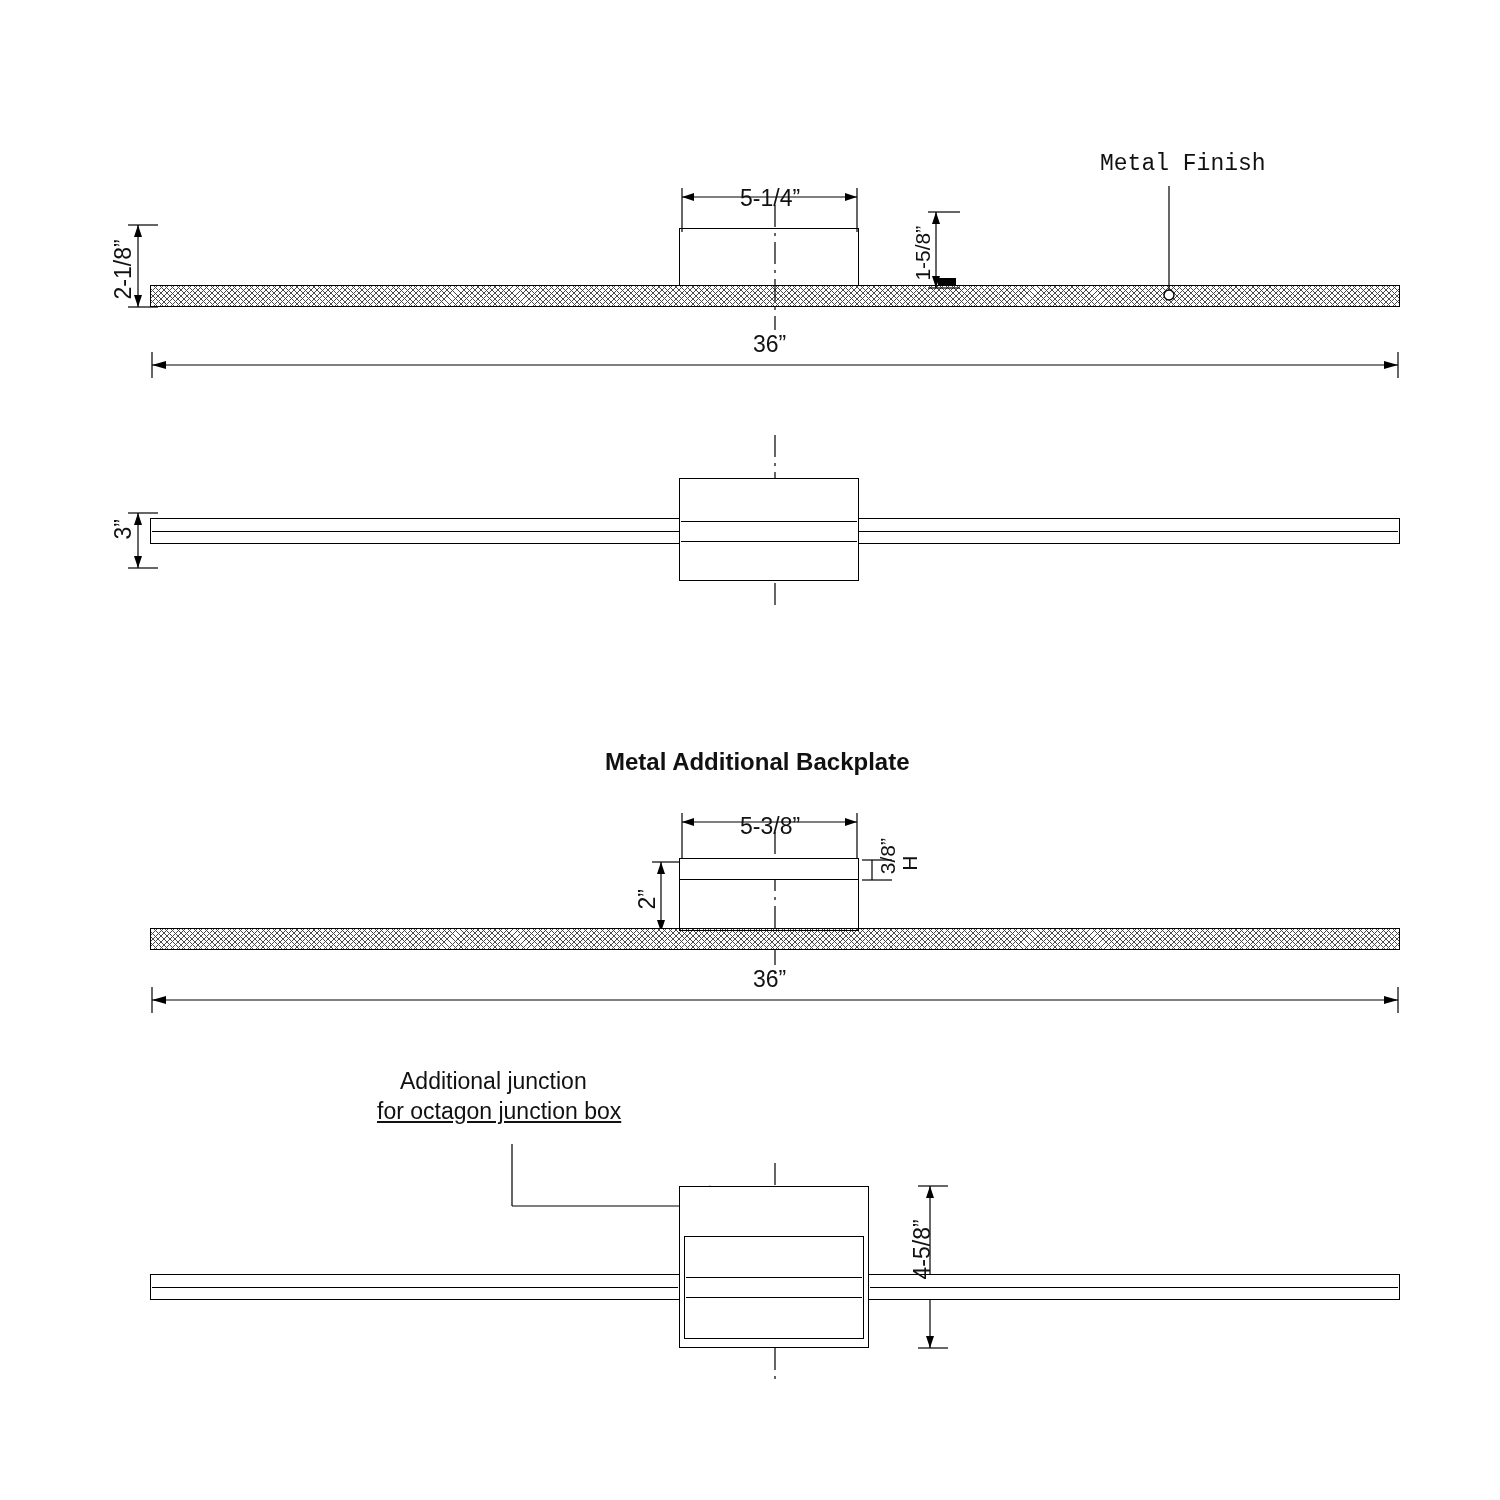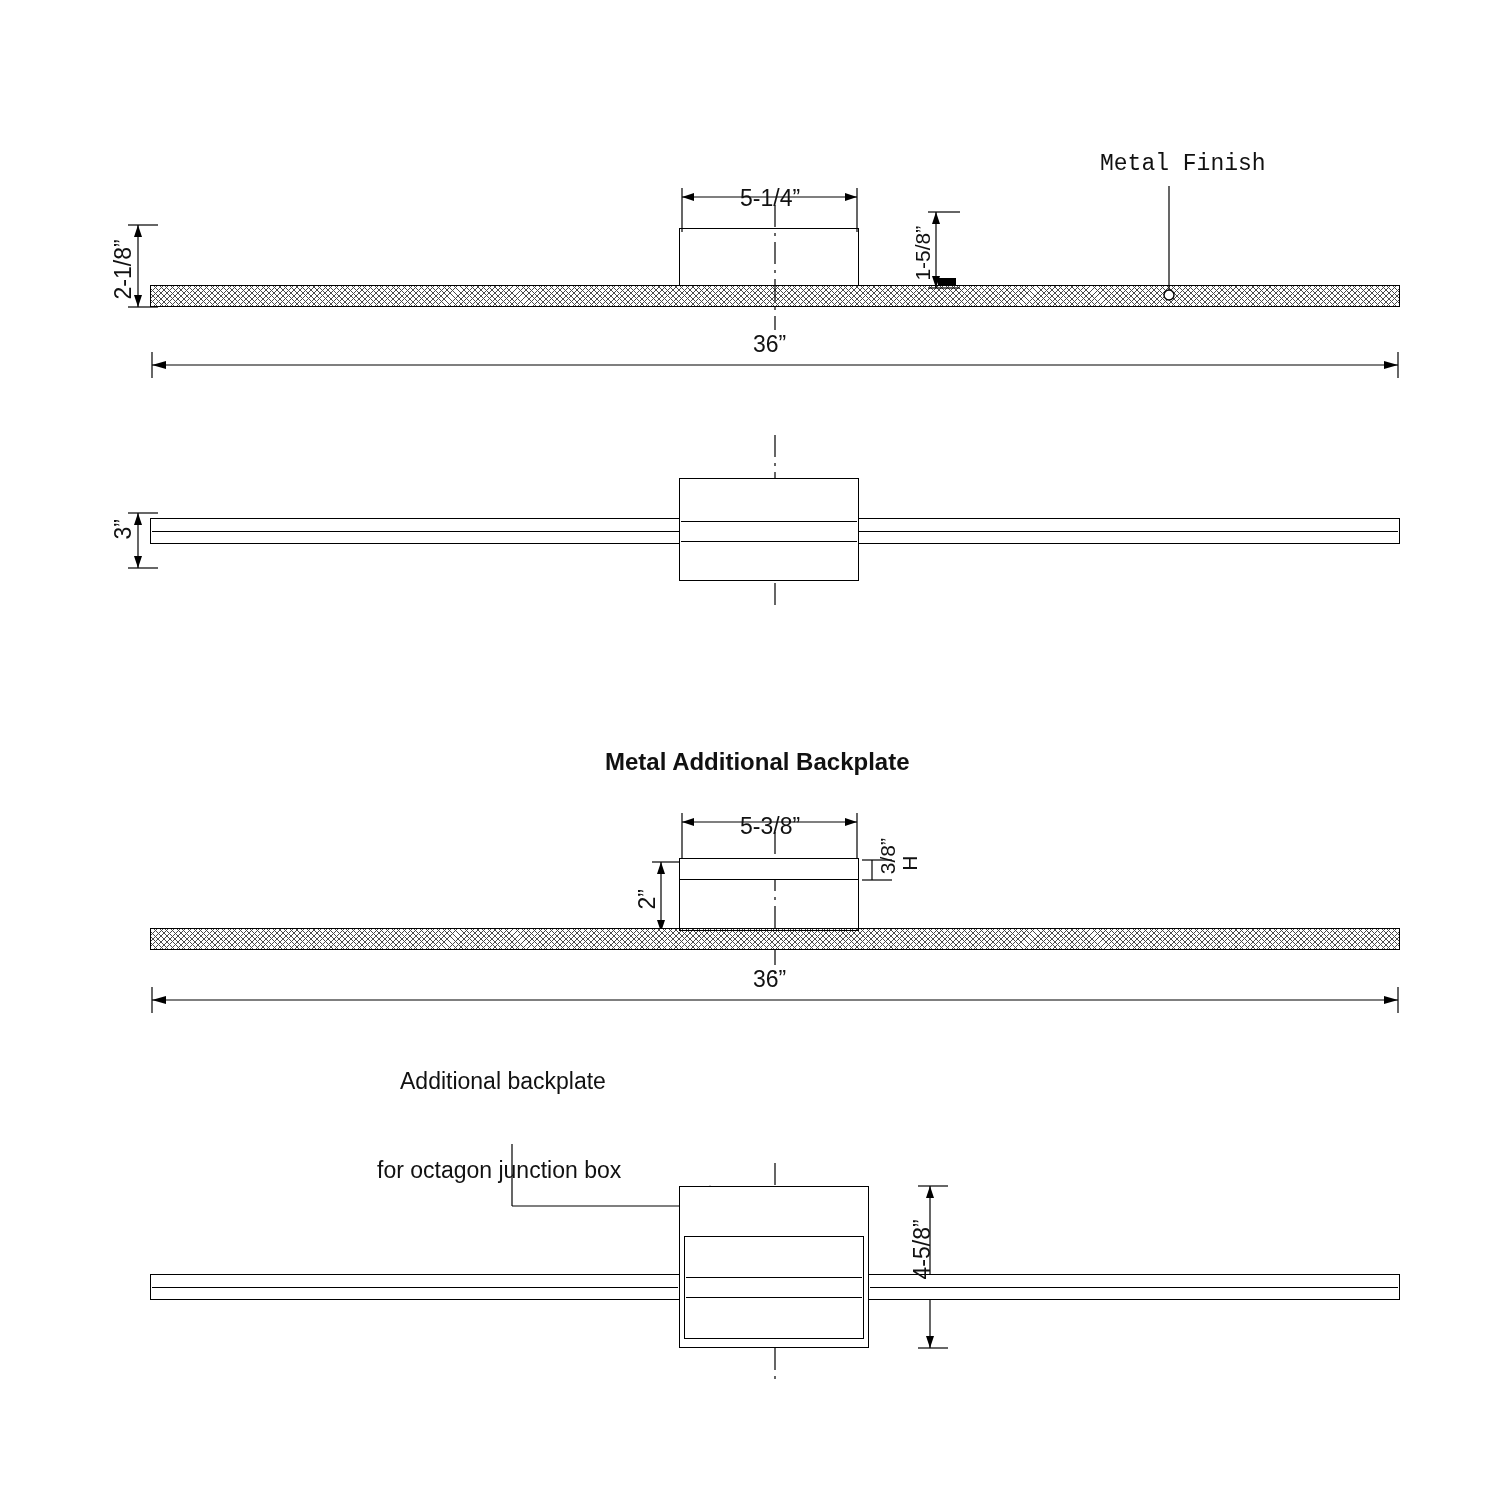--- a/index.html
+++ b/index.html
@@ -194,18 +194,18 @@
 
   <div class="rect" style="left:679px; top:1186px; width:190px; height:162px; background:#fff;"></div>
   <div class="rect" style="left:684px; top:1236px; width:180px; height:103px; background:transparent;"></div>
   <div class="thin-bar" style="left:150px; top:1274px; width:530px; height:26px;"></div>
   <div class="inner-line" style="left:152px; top:1287px; width:526px;"></div>
   <div class="thin-bar" style="left:868px; top:1274px; width:532px; height:26px;"></div>
   <div class="inner-line" style="left:870px; top:1287px; width:528px;"></div>
   <div class="inner-line" style="left:686px; top:1277px; width:176px;"></div>
   <div class="inner-line" style="left:686px; top:1297px; width:176px;"></div>
 
-  <div class="lbl big" style="left:400px; top:1067px;">Additional backplate</div>
-  <div class="lbl big" style="left:377px; top:1156px;">for octagon junction box</div>
+  <div class="lbl big" style="left:400px; top:1067px;">Additional junction</div>
+  <div class="lbl big" style="left:377px; top:1097px;text-decoration:underline;">for octagon junction box</div>
 
   <div class="lbl big vert" style="left:857px; top:1235px; width:130px; text-align:center;">4-5/8”</div>
 
 </div>
 
 </body></html>

